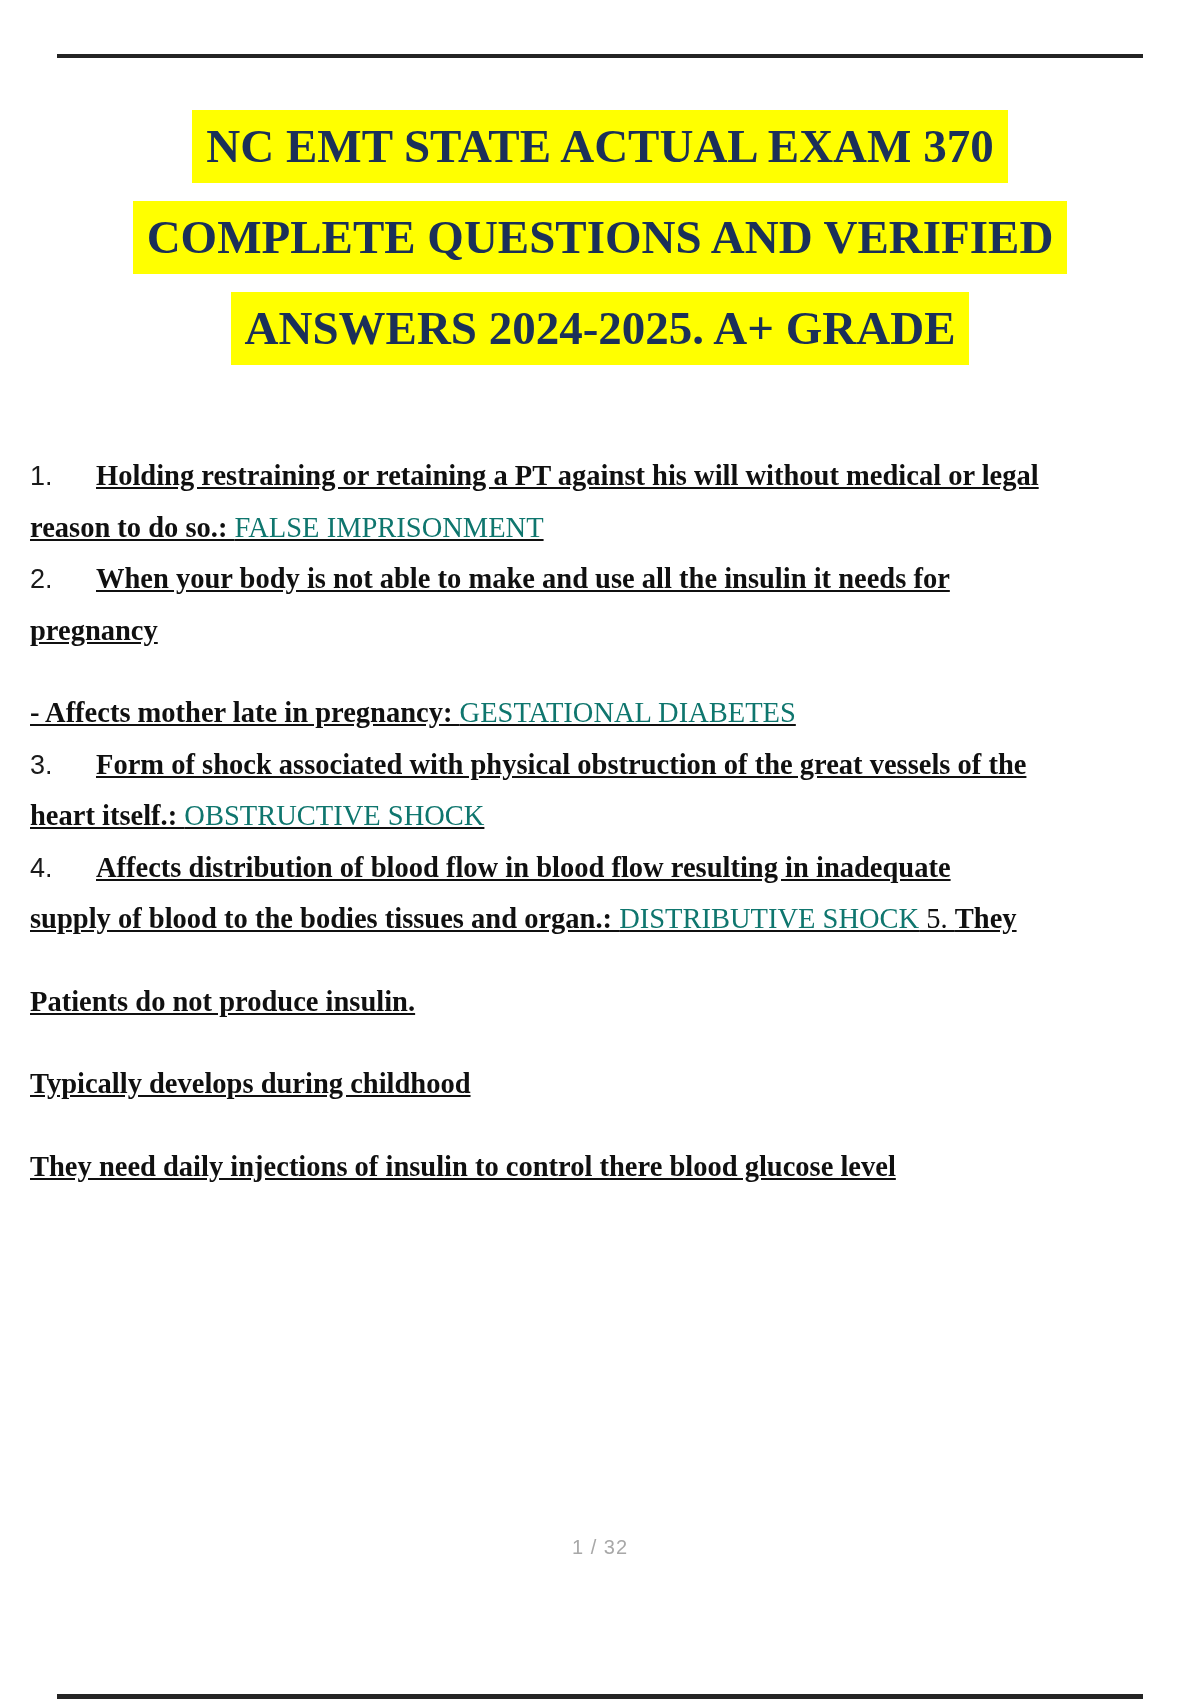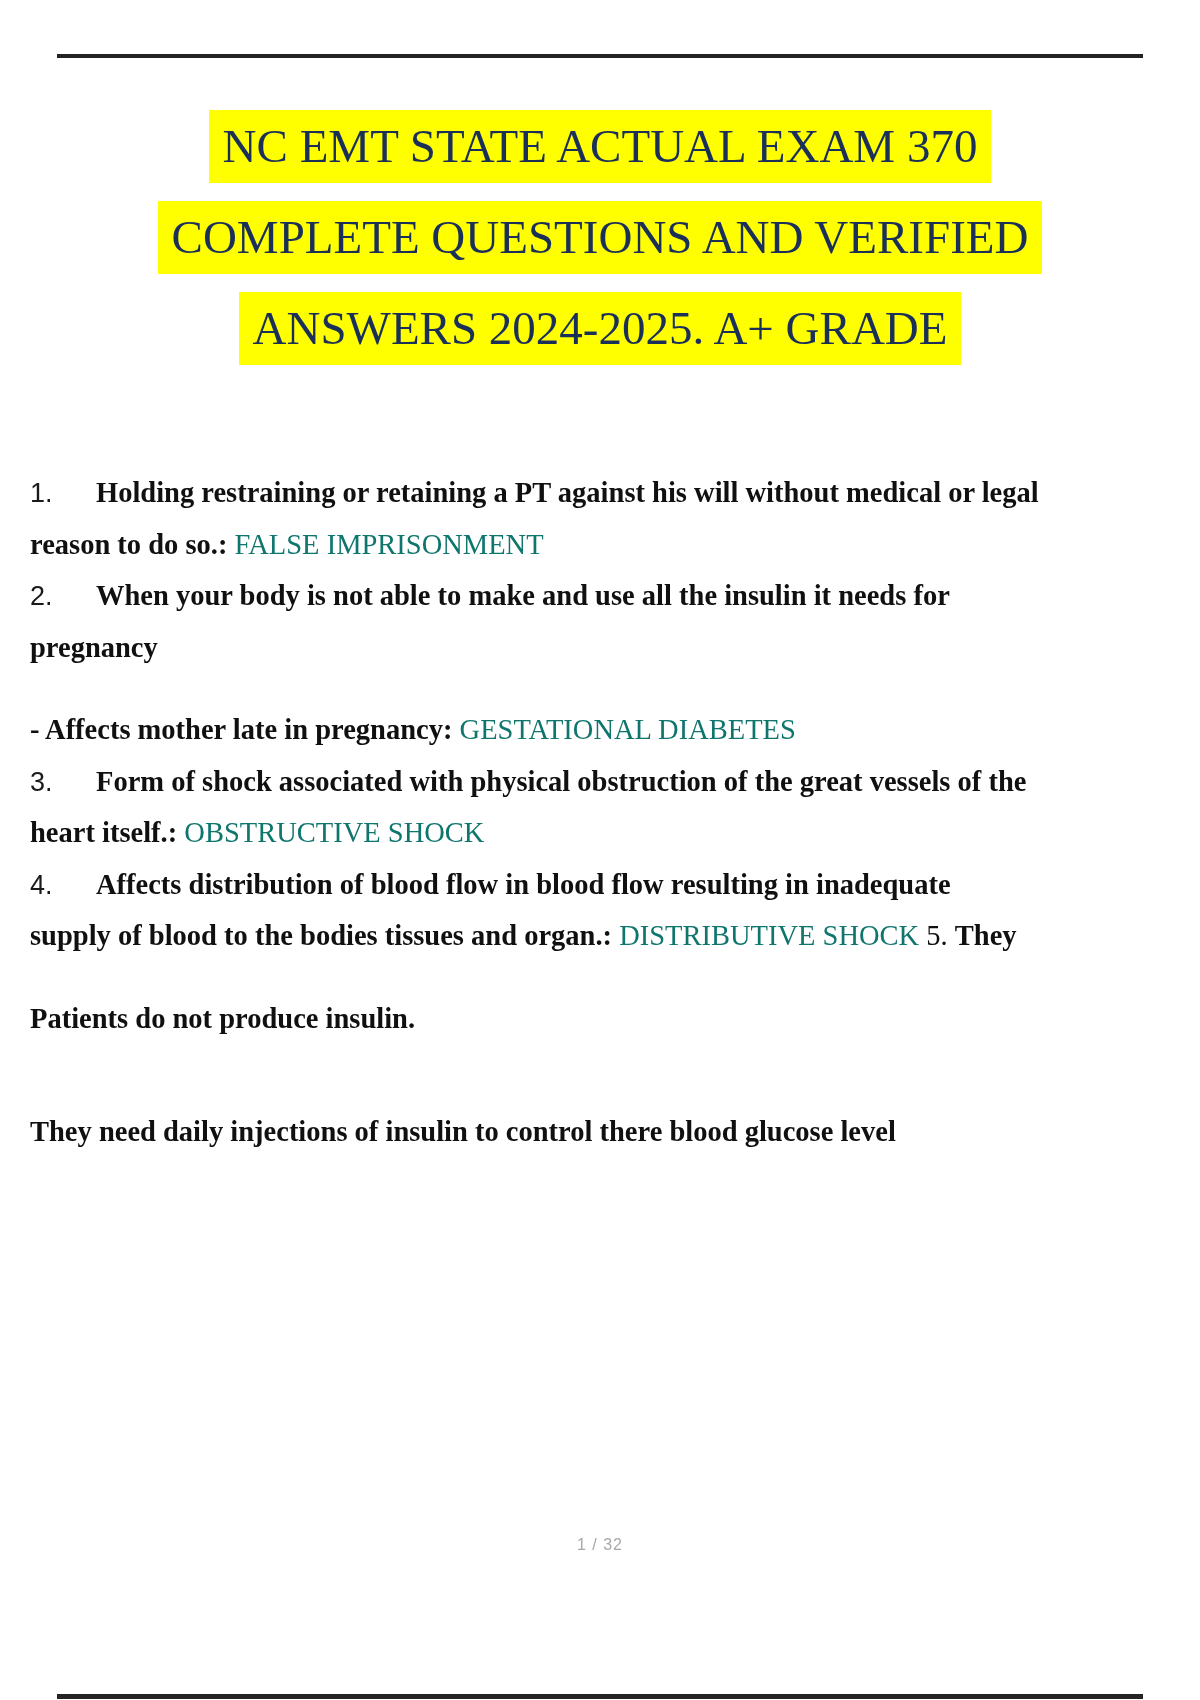--- a/index.html
+++ b/index.html
@@ -30,34 +30,35 @@
     left: 0;
     width: 1200px;
     text-align: center;
   }
   .title-line { margin-bottom: 18px; }
   .title-line .hl {
     display: inline-block;
     background: #FFFF00;
     color: #1B3058;
     font-family: "Liberation Serif", serif;
-    font-weight: normal;
+    font-weight: bold;
     font-size: 47px;
     line-height: 1.0;
     padding: 13px 14px;
     white-space: nowrap;
   }
 
   .doc-body {
     position: absolute;
-    top: 467px;
+    top: 450px;
     left: 30px;
     width: 1080px;
     font-size: 28.5px;
     color: #101010;
+    text-decoration: underline;
   }
   .line {
     line-height: 51.5px;
     height: 51.5px;
     white-space: nowrap;
   }
   .spacer { height: 31px; }
 
   .seg-bold {
     font-family: "Liberation Serif", serif;
@@ -83,21 +84,21 @@
     color: #1a1a1a;
   }
 
   .doc-footer {
     position: absolute;
     top: 1536px;
     left: 0;
     width: 1200px;
     text-align: center;
     font-family: "Liberation Sans", sans-serif;
-    font-size: 16px;
+    font-size: 20px;
     color: #a8a8a8;
     letter-spacing: 1px;
   }
 </style>
 </head>
 <body>
 
 <div class="page">
   <div class="rule rule-top"></div>
 
@@ -114,20 +115,21 @@
       <div class="line"><span class="seg-bold">pregnancy</span></div>
       <div class="spacer"></div>
       <div class="line"><span class="seg-bold">- Affects mother late in pregnancy: </span><span class="seg-red">GESTATIONAL DIABETES</span></div>
       <div class="line"><span class="seg-num">3.</span><span class="seg-bold">Form of shock associated with physical obstruction of the great vessels of the</span></div>
       <div class="line"><span class="seg-bold">heart itself.: </span><span class="seg-red">OBSTRUCTIVE SHOCK</span></div>
       <div class="line"><span class="seg-num">4.</span><span class="seg-bold">Affects distribution of blood flow in blood flow resulting in inadequate</span></div>
       <div class="line"><span class="seg-bold">supply of blood to the bodies tissues and organ.: </span><span class="seg-red">DISTRIBUTIVE SHOCK</span><span class="seg-regular"> 5. </span><span class="seg-bold">They</span></div>
       <div class="spacer"></div>
       <div class="line"><span class="seg-bold">Patients do not produce insulin.</span></div>
       <div class="spacer"></div>
+      <div class="line"><span class="seg-bold">Typically develops during childhood</span></div>
       <div class="spacer"></div>
       <div class="line"><span class="seg-bold">They need daily injections of insulin to control there blood glucose level</span></div>
     </div>
 
   <div class="doc-footer">1 / 32</div>
 
   <div class="rule rule-bottom"></div>
 </div>
 
 </body></html>

